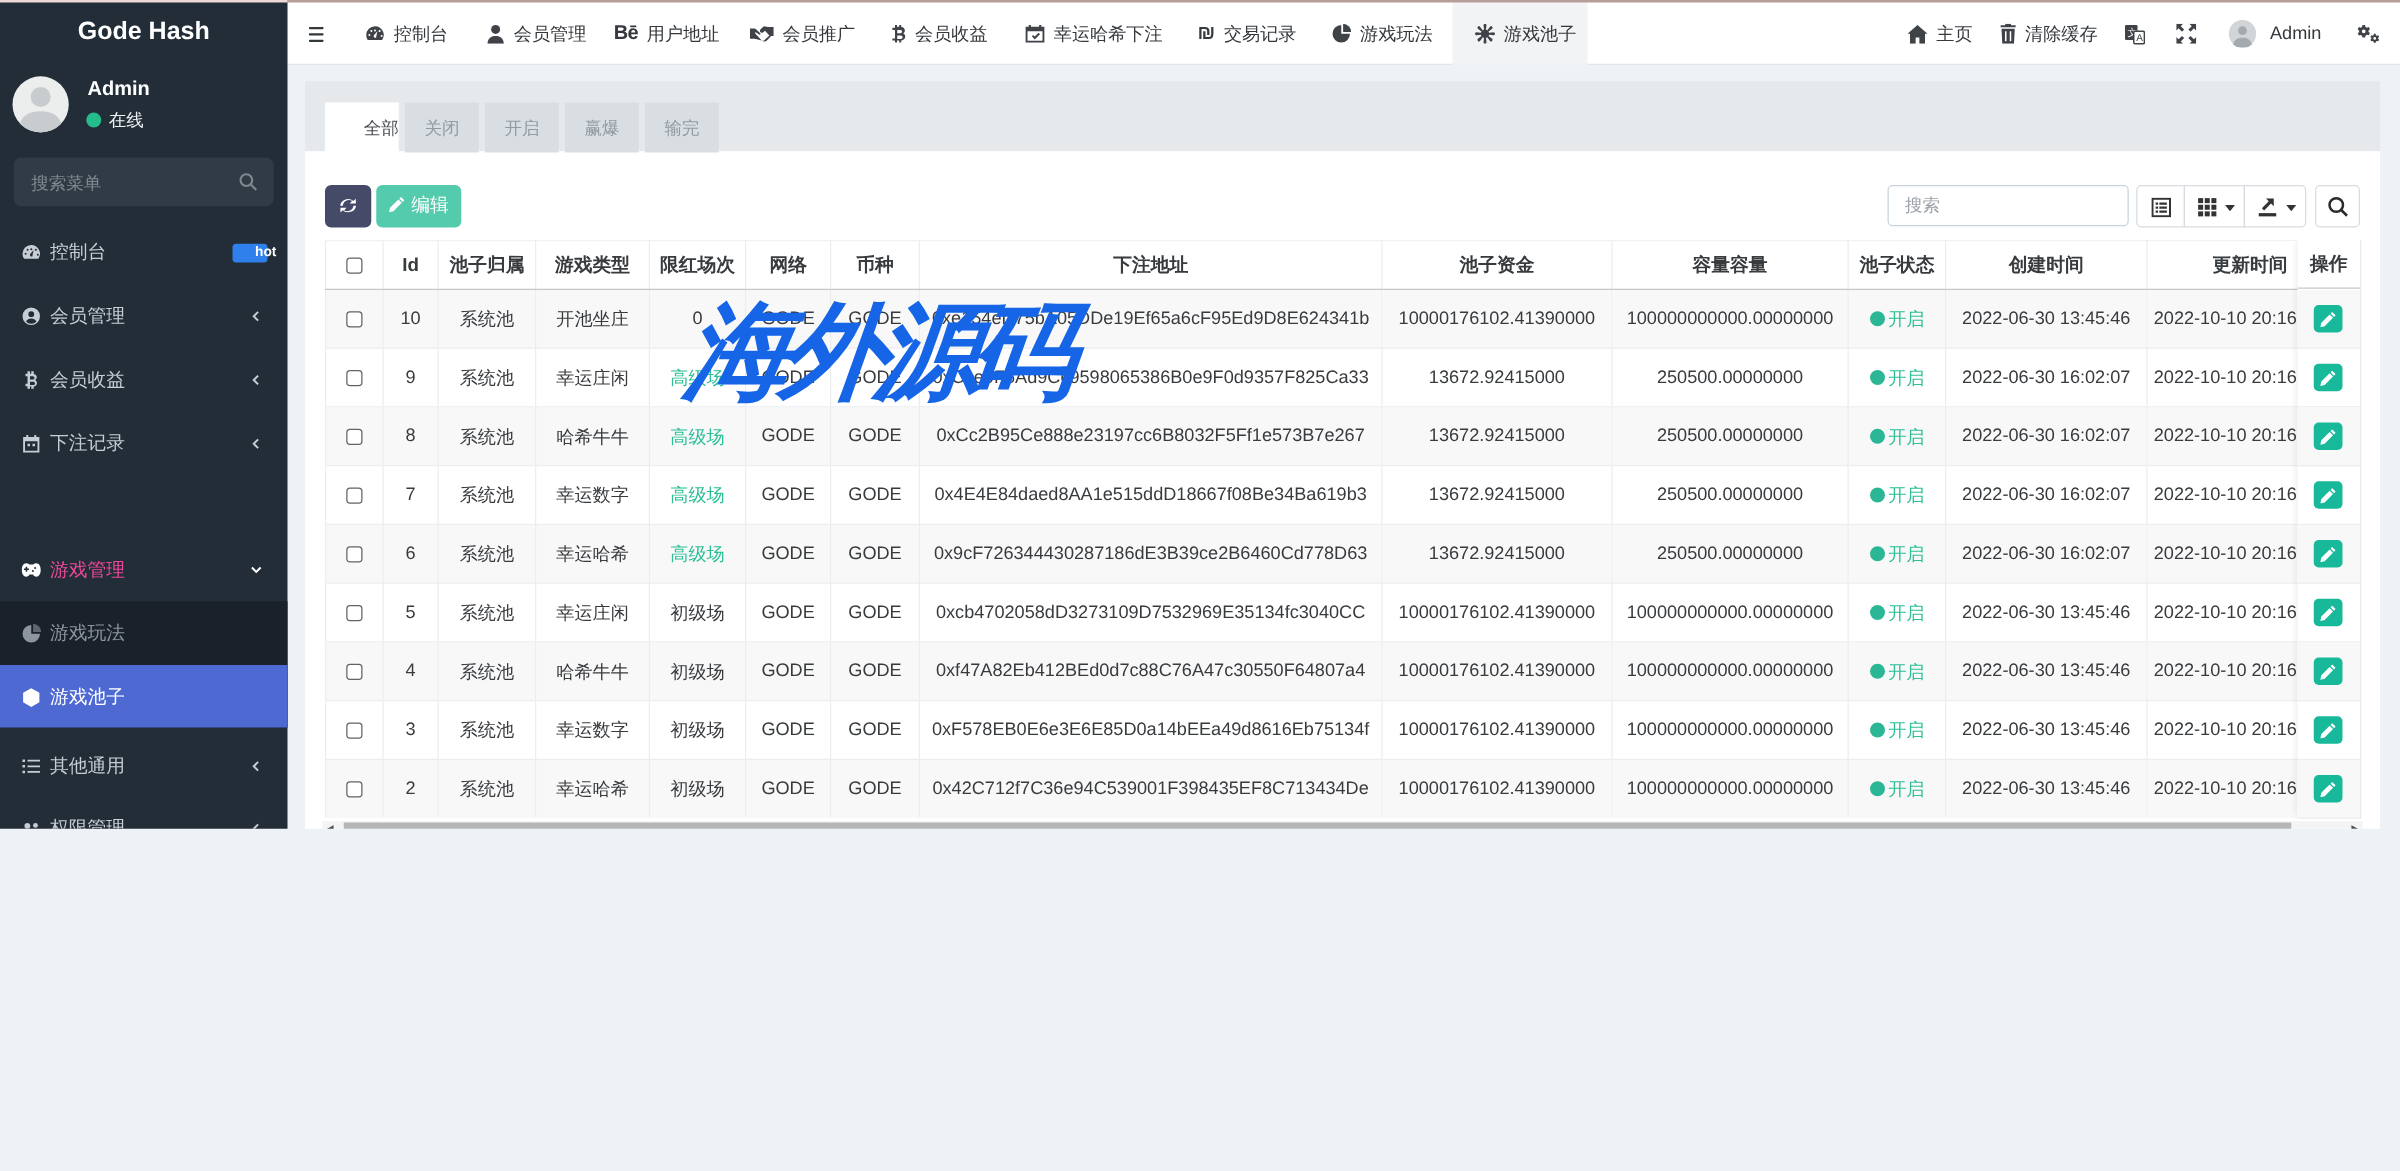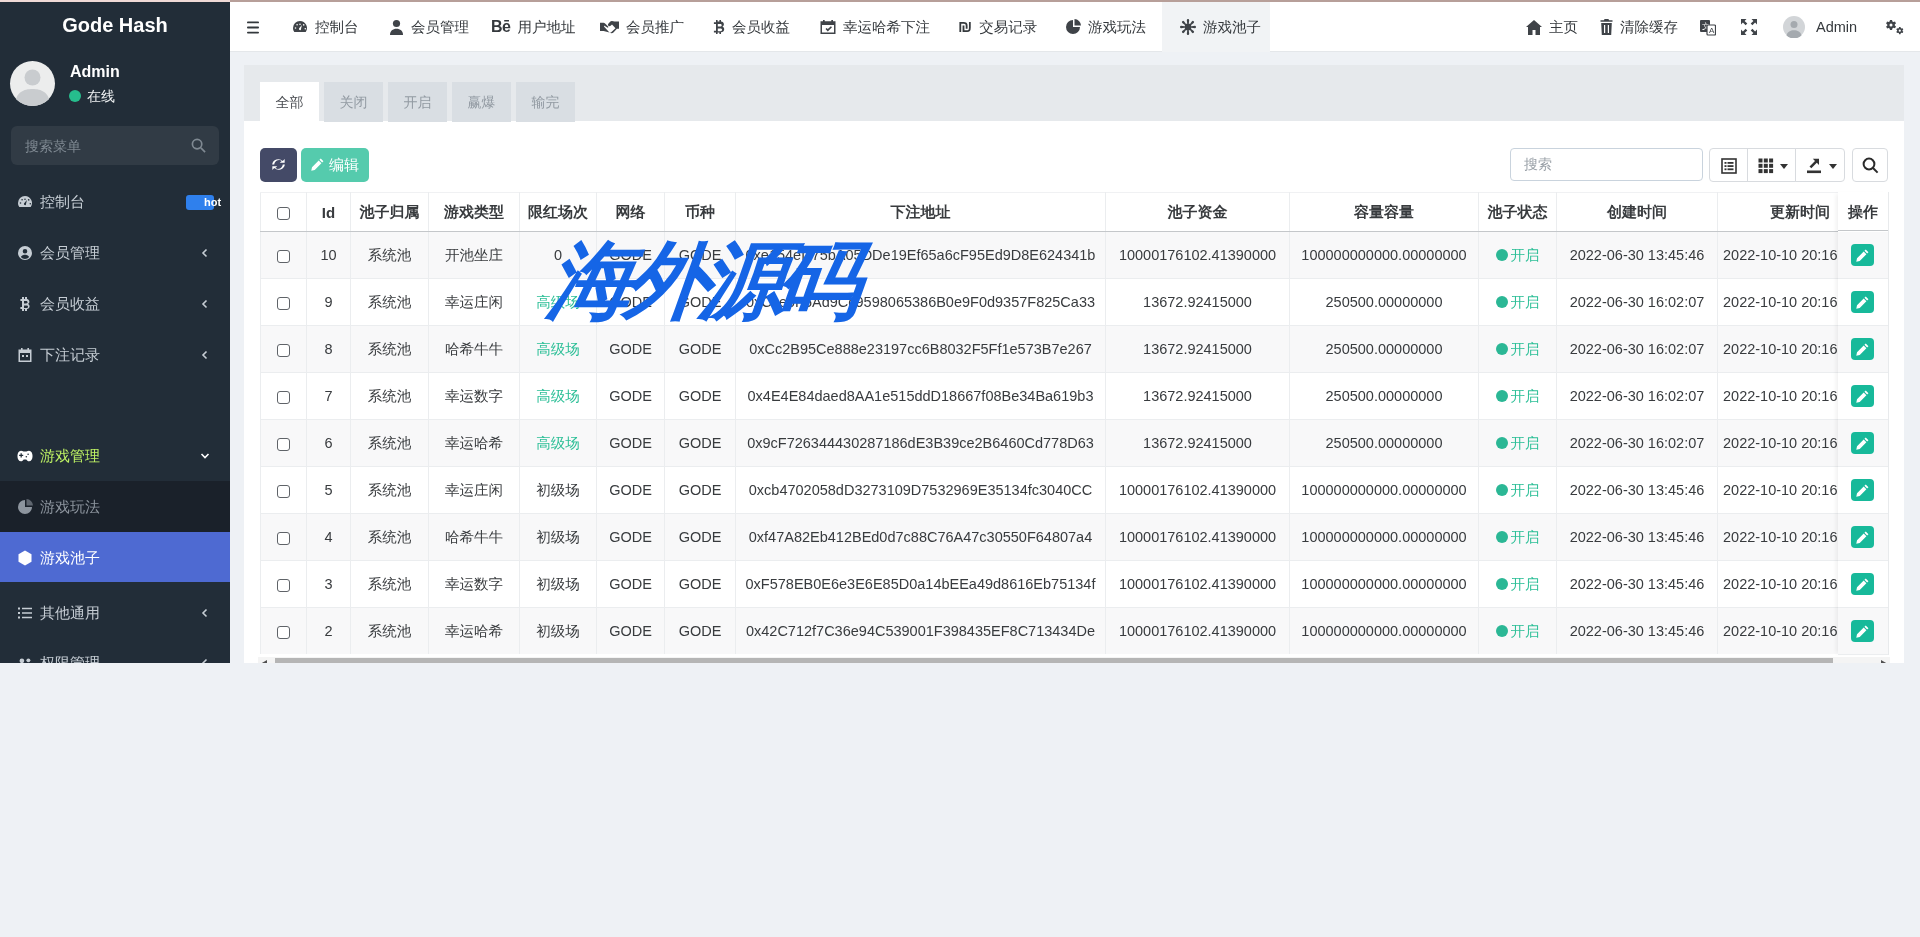--- a/index.html
+++ b/index.html
@@ -31,21 +31,21 @@
 #js-bubble { left:0; top:917px; width:70px; height:20px; background:#8b807c; border-top-right-radius:5px; color:#26282c; font-size:13.5px; padding:2px 16px 0 5px; z-index:60; }
 
 
 #navbar { left:230px; top:2px; width:1690px; height:50px; background:#fff; border-bottom:1px solid #e4e7ea; z-index:4; }
 .nav-item { position:absolute; top:0; height:50px; display:flex; align-items:center; gap:7px; color:#35393d; font-size:14.5px; }
 #nav-active { position:absolute; left:932px; top:0; width:108px; height:50px; background:#f1f3f5; }
 
 
 #content { left:230px; top:52px; width:1690px; height:885px; background:#eef1f5; }
 .tab { position:absolute; top:82px; height:40px; text-align:center; font-size:14px; line-height:40px; z-index:3; }
-.tab-on { background:#fff; color:#4a4d52; }
+.tab-on { background:#fff; color:#4a4d52;text-align:right; }
 .tab-off { background:#d9dee3; color:#929aa2; }
 #card { left:244px; top:121px; width:1660px; height:623px; background:#fff; z-index:1; }
 #card-head { left:244px; top:65px; width:1660px; height:56px; background:#e6e9ec; z-index:1; }
 
 
 #btn-refresh { left:260px; top:148px; width:37px; height:34px; background:#444a67; border-radius:5px; z-index:3; }
 #btn-edit { left:301px; top:148px; width:68px; height:34px; background:#55cbad; border-radius:5px; z-index:3; color:#fff; font-size:15px; text-align:center; line-height:34px; }
 #inp-search { left:1510px; top:148px; width:193px; height:33px; background:#fff; border:1px solid #c9d3dd; border-radius:4px; z-index:3; }
 #inp-search span { position:absolute; left:13px; top:7px; font-size:14px; color:#9aa1a8; }
 .tbtn { position:absolute; top:148px; height:34px; background:#fff; border:1px solid #d8dbdf; z-index:3; }
@@ -126,21 +126,21 @@
     </div>
     <div class="abs sb-item" style="top:329px">
       <svg class="ico" viewBox="0 0 16 16" fill="#c6cdd4">
           <path d="M4 1h1.6v1.5h4.8V1H12v1.5h2.5V15h-13V2.5H4V1zm-1 5v7.5h10V6H3zm2 2h2v2H5V8zm4 0h2v2H9V8z"></path>
         </svg>
       <span class="txt">下注记录</span>
       <svg class="chev" viewBox="0 0 10 10" fill="none" stroke="#c6cdd4" stroke-width="1.6">
           <path d="M6.5 1.5 L3 5 L6.5 8.5"></path>
         </svg>
     </div>
-    <div class="abs sb-item" style="top:430px;color:#bef264">
+    <div class="abs sb-item" style="top:430px;color:#ec4899">
       <svg class="ico" viewBox="0 0 18 14" fill="#fff">
           <path d="M4.5 1C2 1 .5 3.5.5 7s1.5 6 4 6c1.3 0 2.2-.8 3-2h3c.8 1.2 1.7 2 3 2 2.5 0 4-2.5 4-6s-1.5-6-4-6c-1 0-2 .3-2.8 1H7.3C6.5 1.3 5.5 1 4.5 1zm-.5 3h1.4v1.6H7V7H5.4v1.6H4V7H2.4V5.6H4V4zm8.5.2a.9.9 0 1 1 0 1.8.9.9 0 0 1 0-1.8zm-2 2.8a.9.9 0 1 1 0 1.8.9.9 0 0 1 0-1.8z"></path>
         </svg>
       <span class="txt">游戏管理</span>
       <svg class="chev" viewBox="0 0 10 10" fill="none" stroke="#fff" stroke-width="1.6">
           <path d="M1.5 3 L5 6.5 L8.5 3"></path>
         </svg>
     </div>
     <div class="abs" id="sb-sub"></div>
     <div class="abs" id="sb-sel"></div>

